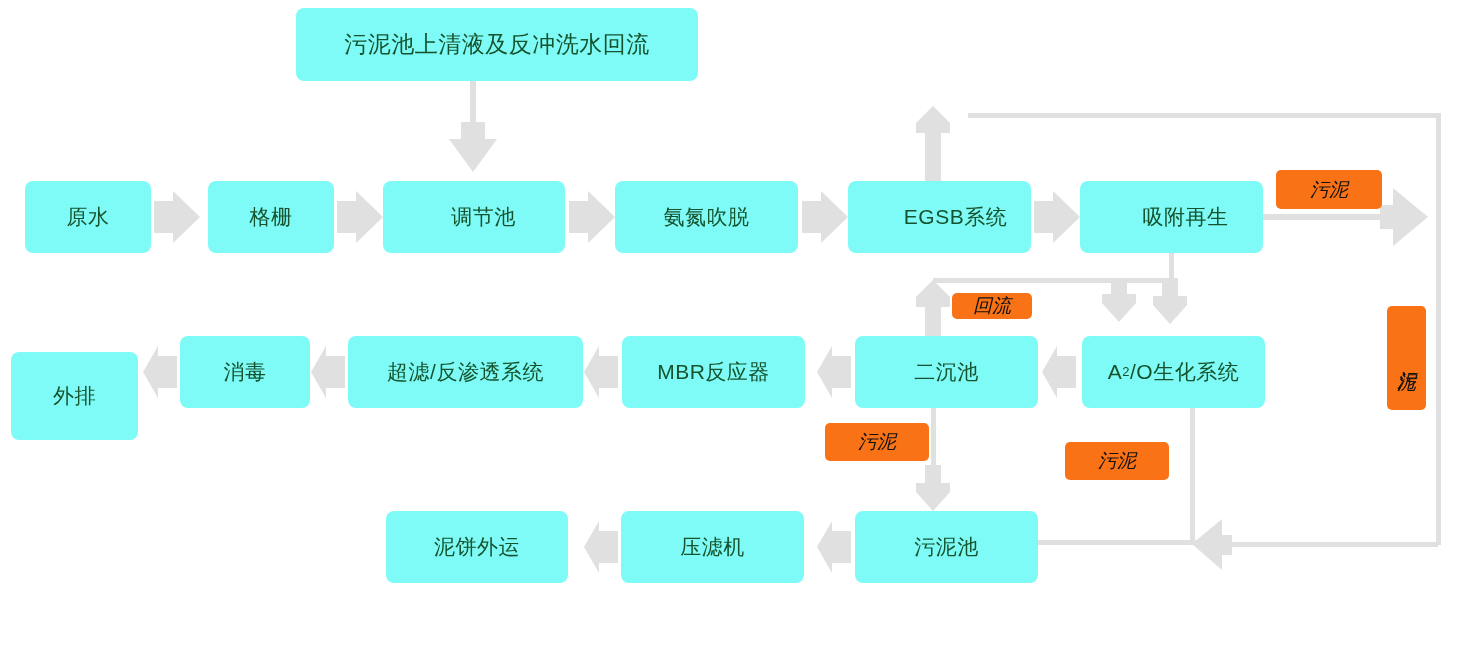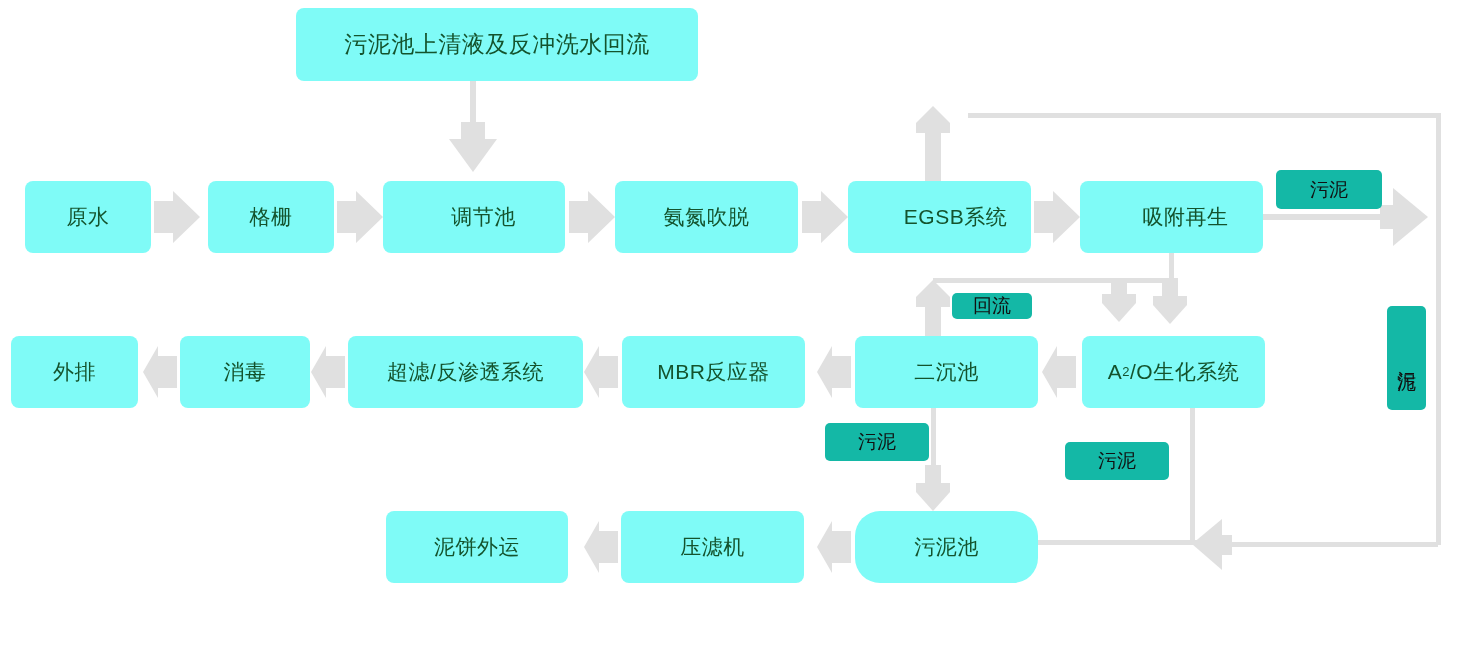--- a/index.html
+++ b/index.html
@@ -13,27 +13,28 @@
     display:flex;align-items:center;justify-content:center;
     color:#14532d;
     font-size:21px;
     letter-spacing:0.5px;
     box-sizing:border-box;
     text-align:center;
     line-height:1.2;
   }
   .tag{
     position:absolute;
-    background:#14b8a6;
+    background:#f97316;
     border-radius:5px;
     display:flex;align-items:center;justify-content:center;
     color:#111111;
     font-size:19px;
     box-sizing:border-box;
     text-align:center;
+    font-style:italic;
   }
   .tag.vert{
     writing-mode:vertical-rl;
     text-orientation:upright;
     line-height:1.05;
     letter-spacing:2px;
   }
   .sup{font-size:13px;vertical-align:super;line-height:0;}
 </style>
 </head>
@@ -120,42 +121,42 @@
   <div class="node" style="left:208px;top:181px;width:126px;height:72px;">格栅</div>
 
   <div class="node" style="left:383px;top:181px;width:182px;height:72px;padding-left:19px;">调节池</div>
 
   <div class="node" style="left:615px;top:181px;width:183px;height:72px;">氨氮吹脱</div>
 
   <div class="node" style="left:848px;top:181px;width:183px;height:72px;padding-left:32px;">EGSB系统</div>
 
   <div class="node" style="left:1080px;top:181px;width:183px;height:72px;padding-left:28px;">吸附再生</div>
 
-  <div class="node" style="left:11px;top:336px;width:127px;height:72px;">外排</div>
+  <div class="node" style="left:11px;top:352px;width:127px;height:88px;">外排</div>
 
   <div class="node" style="left:180px;top:336px;width:130px;height:72px;">消毒</div>
 
   <div class="node" style="left:348px;top:336px;width:235px;height:72px;">超滤/反渗透系统</div>
 
   <div class="node" style="left:622px;top:336px;width:183px;height:72px;">MBR反应器</div>
 
   <div class="node" style="left:855px;top:336px;width:183px;height:72px;">二沉池</div>
 
   <div class="node" style="left:1082px;top:336px;width:183px;height:72px;">
     <span>A</span>
       <span class="sup">2</span>
       <span>/O</span>
       <span>生化系统</span>
   </div>
 
   <div class="node" style="left:386px;top:511px;width:182px;height:72px;">泥饼外运</div>
 
   <div class="node" style="left:621px;top:511px;width:183px;height:72px;">压滤机</div>
 
-  <div class="node" style="left:855px;top:511px;width:183px;height:72px;border-radius:25px;">污泥池</div>
+  <div class="node" style="left:855px;top:511px;width:183px;height:72px;">污泥池</div>
 
   <div class="tag" style="left:1276px;top:170px;width:106px;height:39px;">污泥</div>
 
   <div class="tag vert" style="left:1387px;top:306px;width:39px;height:104px;">污泥</div>
 
   <div class="tag" style="left:952px;top:293px;width:80px;height:26px;">回流</div>
 
   <div class="tag" style="left:825px;top:423px;width:104px;height:38px;">污泥</div>
 
   <div class="tag" style="left:1065px;top:442px;width:104px;height:38px;">污泥</div>

